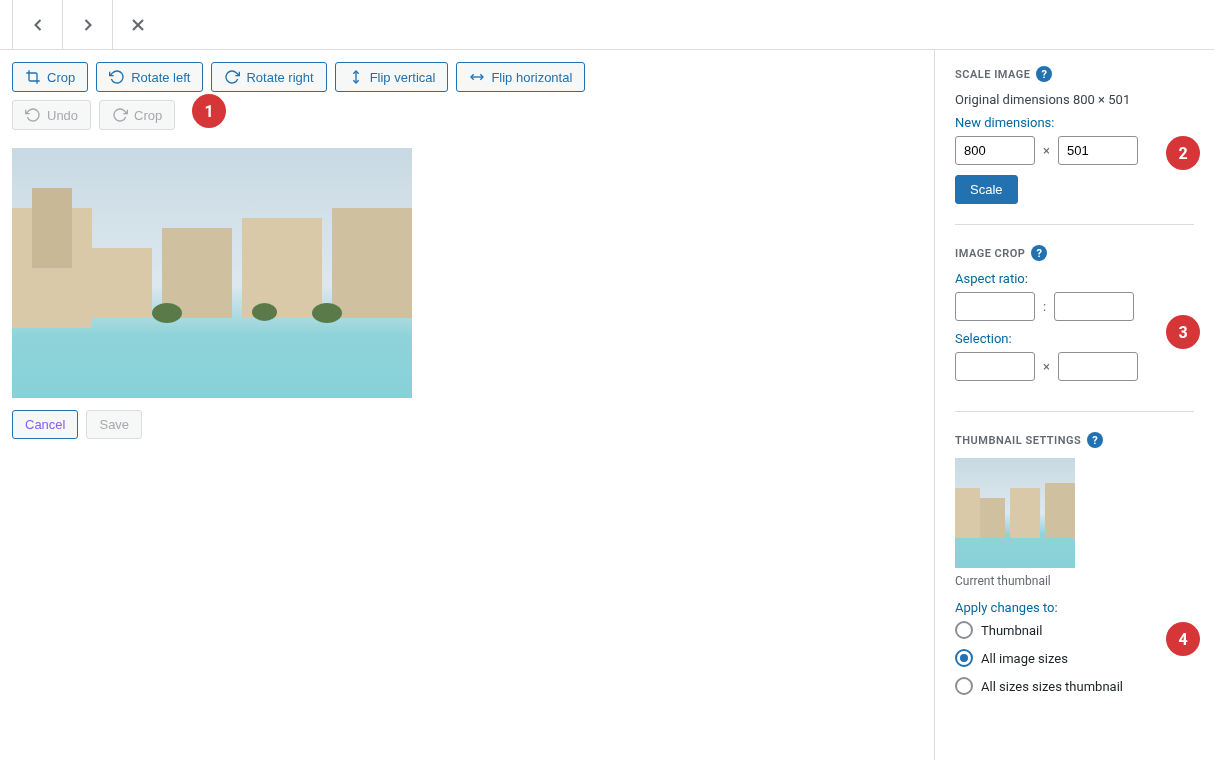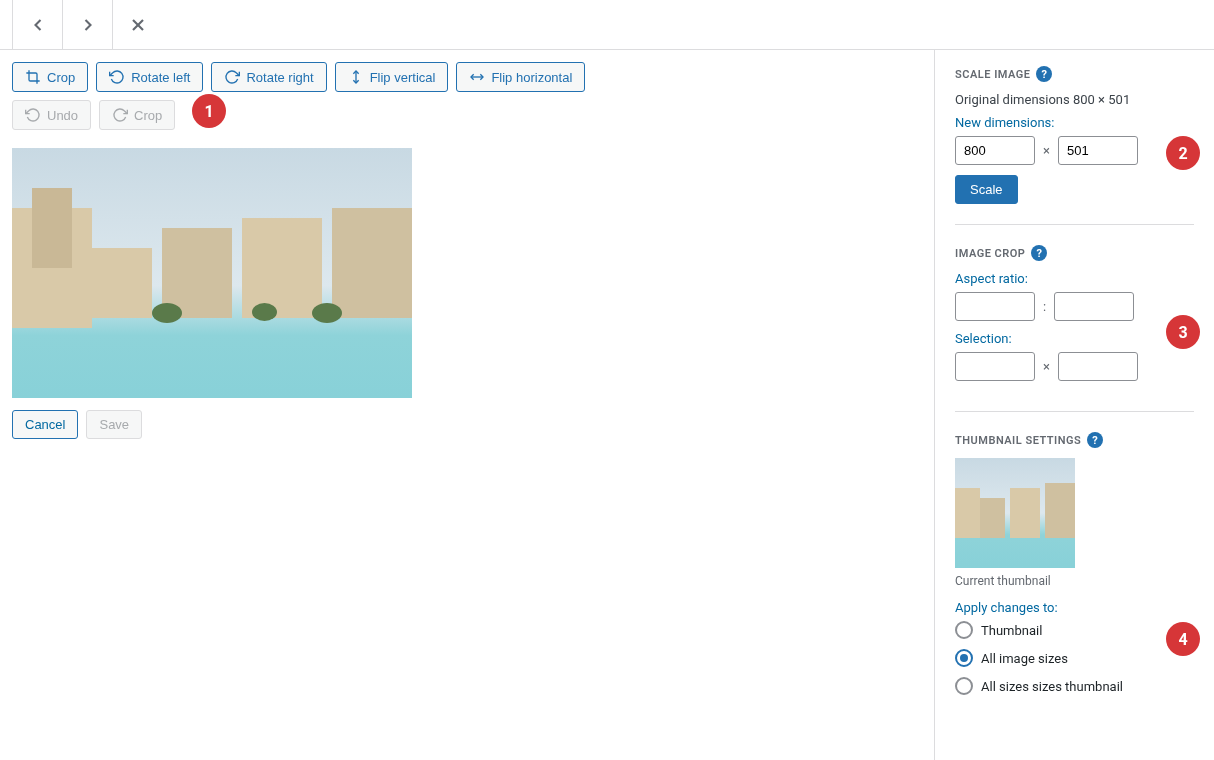--- a/index.html
+++ b/index.html
@@ -104,21 +104,21 @@
       overflow: hidden;
       margin-bottom: 12px;
     }
     .bottom-actions {
       display: flex;
       gap: 8px;
     }
     .btn-secondary {
       background: #f6f7f7;
       border: 1px solid #2271b1;
-      color: #0369a1;
+      color: #8b5cf6;
       padding: 6px 12px;
       border-radius: 3px;
       font-size: 13px;
       cursor: pointer;
     }
     .btn-disabled {
       background: #f6f7f7;
       border: 1px solid #dcdcde;
       color: #a7aaad;
       padding: 6px 12px;

